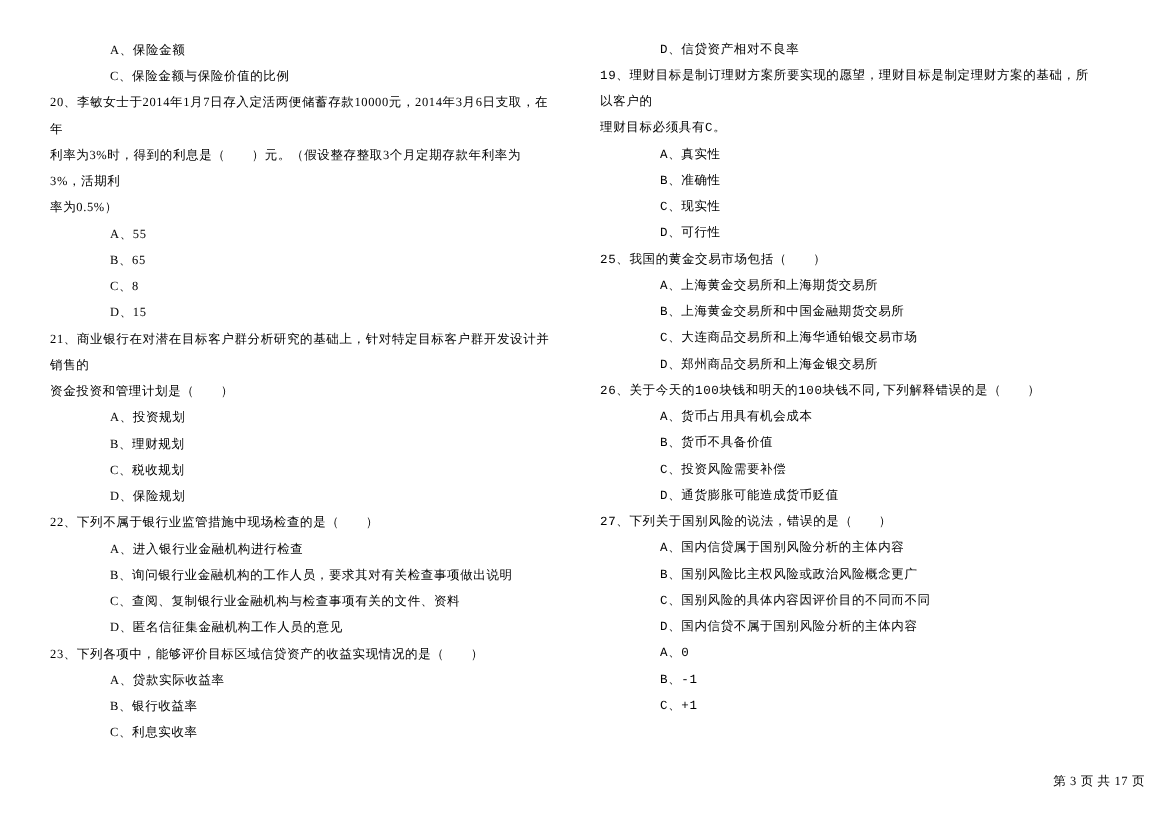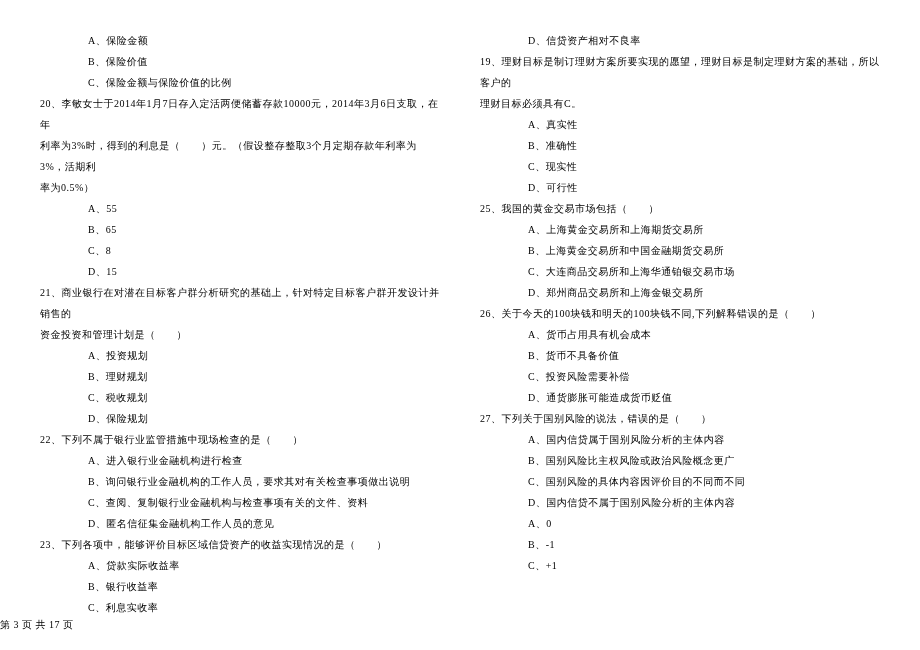--- a/index.html
+++ b/index.html
@@ -17,53 +17,52 @@
       display: flex;
       padding: 30px 40px 40px 40px;
       height: 610px;
     }
     .column {
       width: 50%;
       display: flex;
       flex-direction: column;
     }
     .col-left { padding-right: 20px; }
-    .col-right { padding-left: 20px; }
+    .col-right { padding-left: 20px; font-family: Liberation Mono, monospace; }
     .option {
       padding-left: 48px;
       line-height: 2.1;
       letter-spacing: 0.5px;
     }
     .stem {
       padding-left: 0;
       line-height: 2.1;
       letter-spacing: 0.5px;
     }
     .stem-cont {
       padding-left: 0;
       line-height: 2.1;
       letter-spacing: 0.5px;
     }
     .footer {
       position: absolute;
       bottom: 18px;
       left: 0;
       right: 4px;
-      text-align: left;
+      text-align: right;
       font-size: 10px;
       letter-spacing: 0.5px;
     }
   </style>
 </head>
 <body>
 
 <div class="page-container">
   <div class="column col-left">
     <div class="option">A、保险金额</div>
-    <div class="option">B、保险价值</div>
     <div class="option">C、保险金额与保险价值的比例</div>
 
     <div class="stem">20、李敏女士于2014年1月7日存入定活两便储蓄存款10000元，2014年3月6日支取，在年</div>
     <div class="stem-cont">利率为3%时，得到的利息是（　　）元。（假设整存整取3个月定期存款年利率为3%，活期利</div>
     <div class="stem-cont">率为0.5%）</div>
     <div class="option">A、55</div>
     <div class="option">B、65</div>
     <div class="option">C、8</div>
     <div class="option">D、15</div>
 

